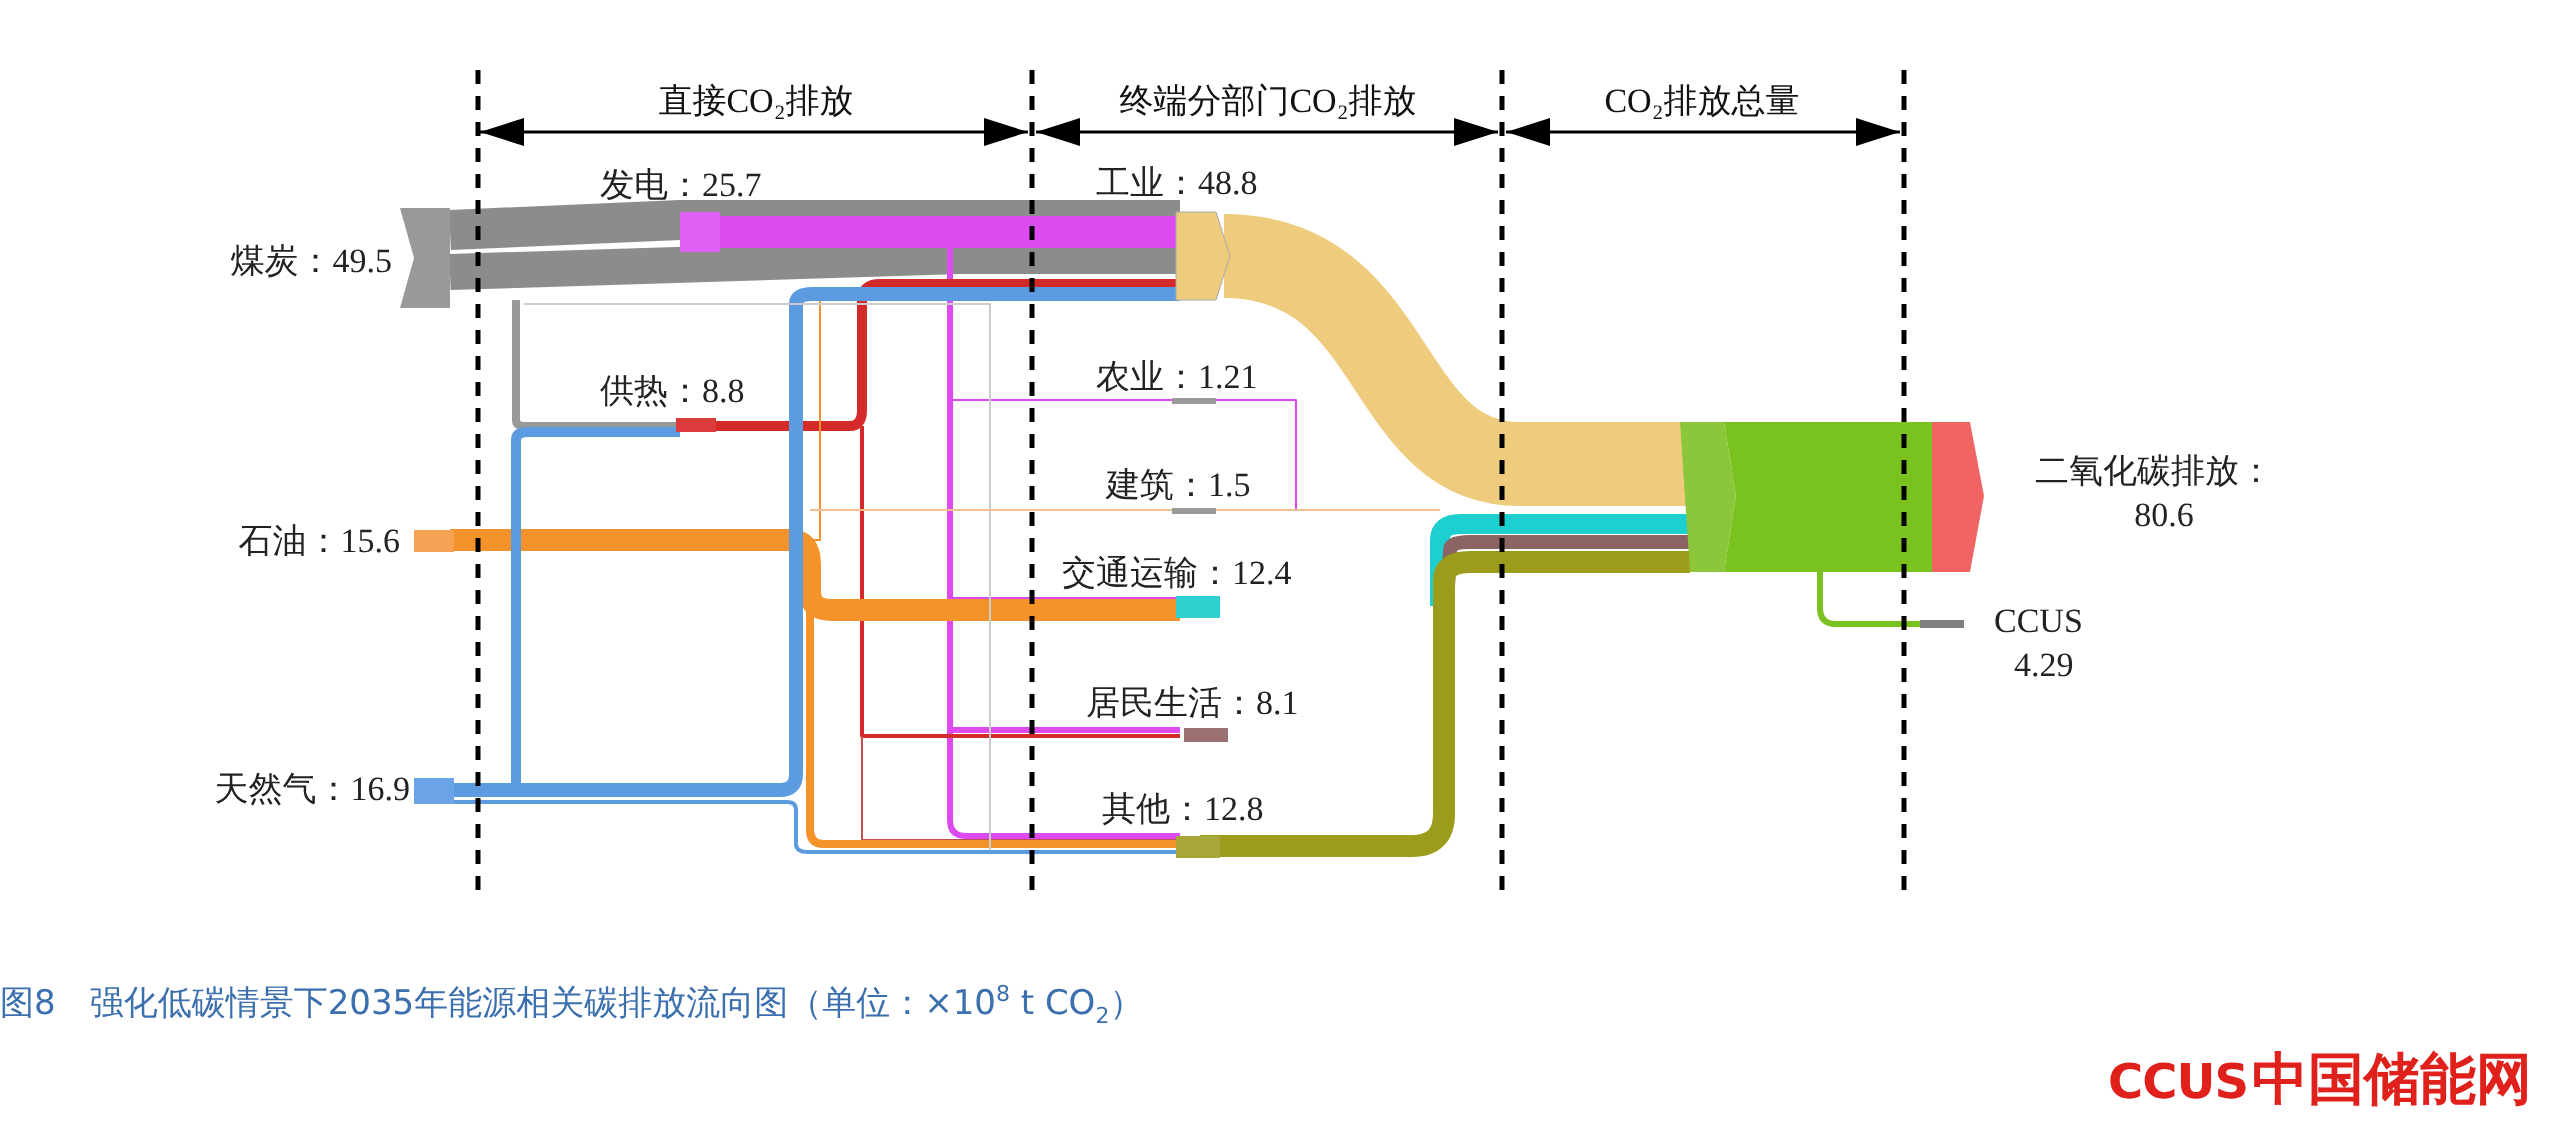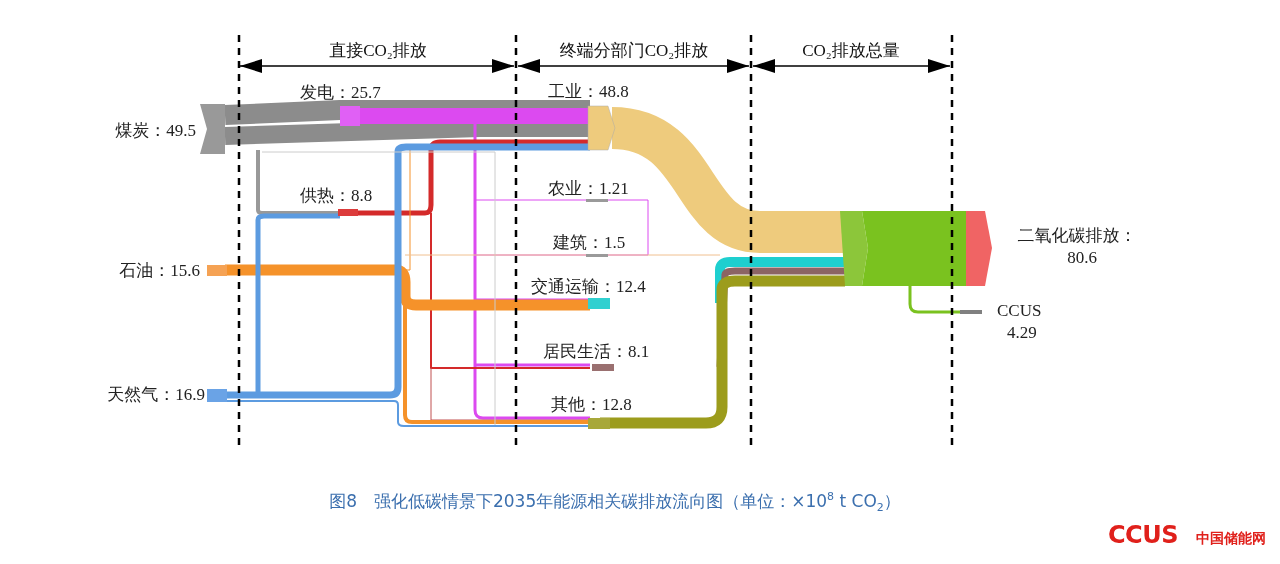--- a/index.html
+++ b/index.html
@@ -1,27 +1,27 @@
 <!DOCTYPE html>
 <html><head>
 <meta charset="utf-8">
 <style>
   html, body { margin: 0; padding: 0; background: #ffffff; }
   body { width: 1280px; height: 564px; position: relative; overflow: hidden;
          font-family: "Liberation Serif", "DejaVu Serif", serif; }
   #diagram { position: absolute; left: 0; top: 0; }
   .lbl { font-family: "Liberation Serif", "DejaVu Serif", serif; font-size: 17px; fill: #222; }
   .hdr { font-family: "Liberation Serif", "DejaVu Serif", serif; font-size: 17px; fill: #111; }
-  .caption { position: absolute; left: 0; width: 1230px; top: 490px; text-align: center;
+  .caption { position: absolute; left: 0; width: 1230px; top: 490px; 
              font-family: "DejaVu Sans", "Liberation Sans", sans-serif; font-size: 17px; color: #3b6fae; }
   .caption sup { font-size: 11px; }
   .caption sub { font-size: 11px; }
   .logo { position: absolute; right: 14px; top: 521px; font-family: "DejaVu Sans", "Liberation Sans", sans-serif;
           font-weight: bold; color: #e0201b; font-size: 24px; letter-spacing: -0.5px; }
-  .logo .cn { font-size: 14px; margin-left: 18px; letter-spacing: 0; }
+  .logo .cn { font-size: 28px; margin-left: 2px; letter-spacing: 0; }
 </style>
 </head>
 <body>
 
 <svg id="diagram" width="1280" height="480" viewBox="0 0 1280 480">
 
   <g>
     <line x1="240" y1="66" x2="514" y2="66" stroke="#000" stroke-width="1.5"></line>
     <polygon points="240,66 262,59 262,73" fill="#000"></polygon>
     <polygon points="514,66 492,59 492,73" fill="#000"></polygon>

